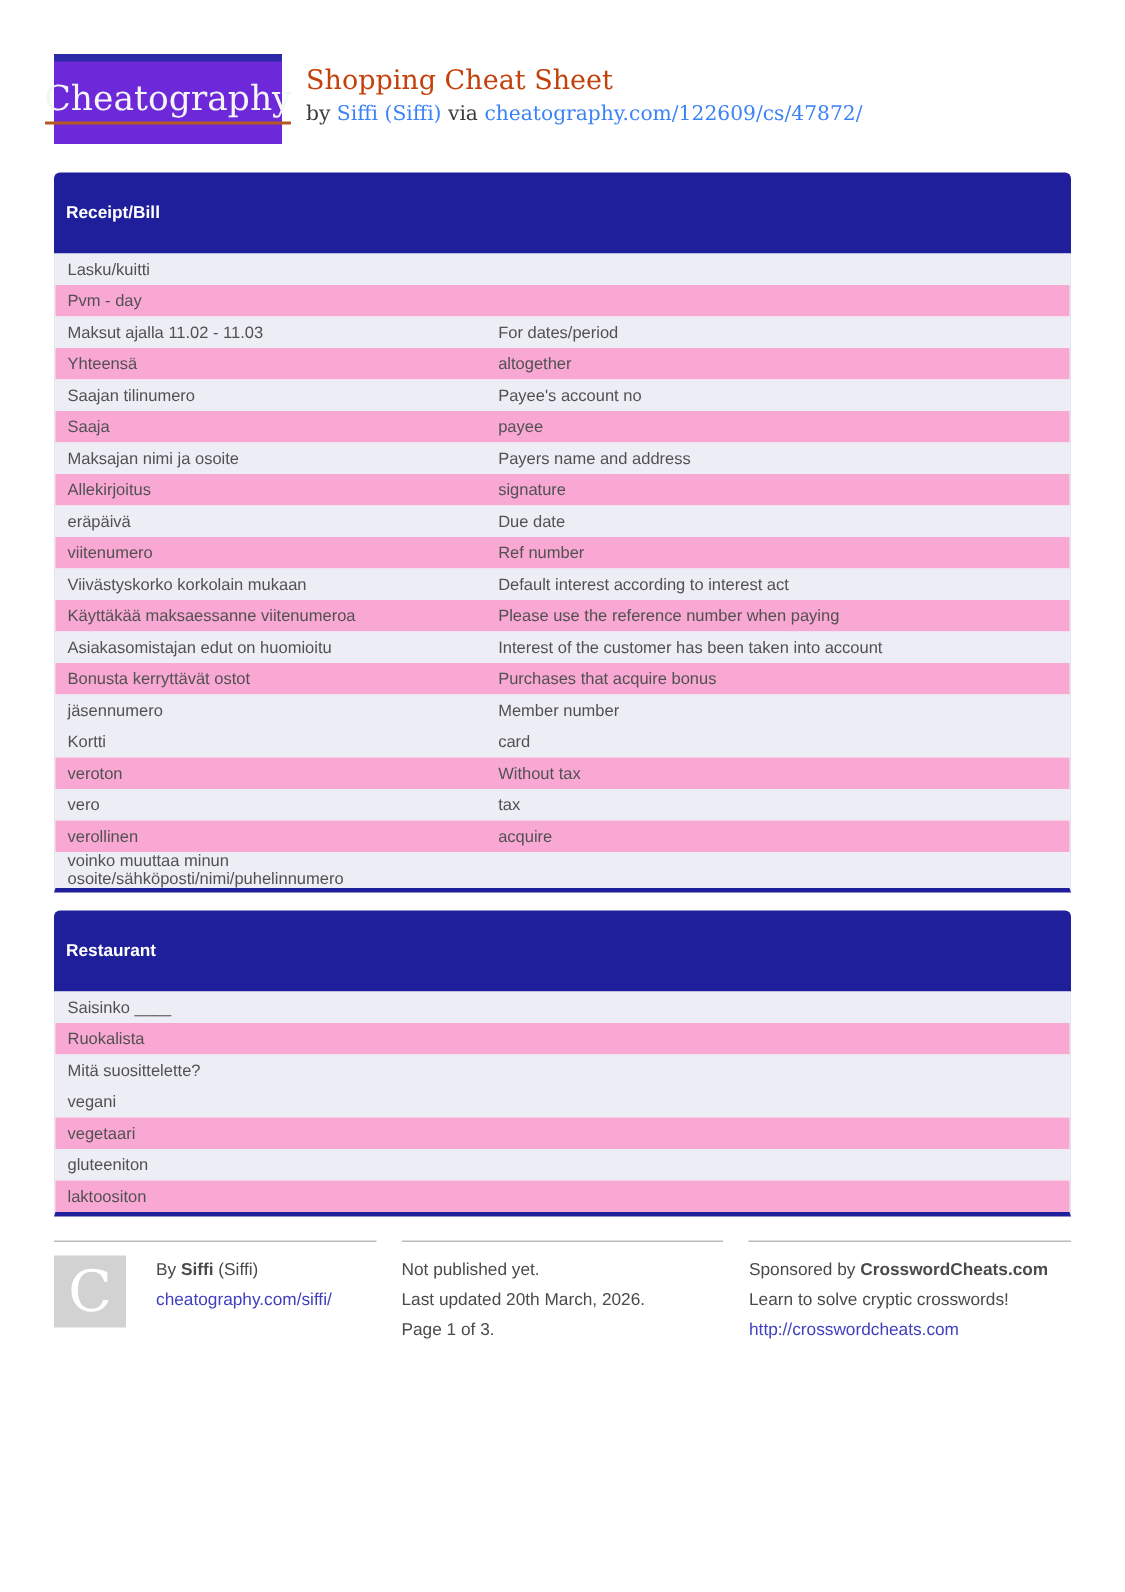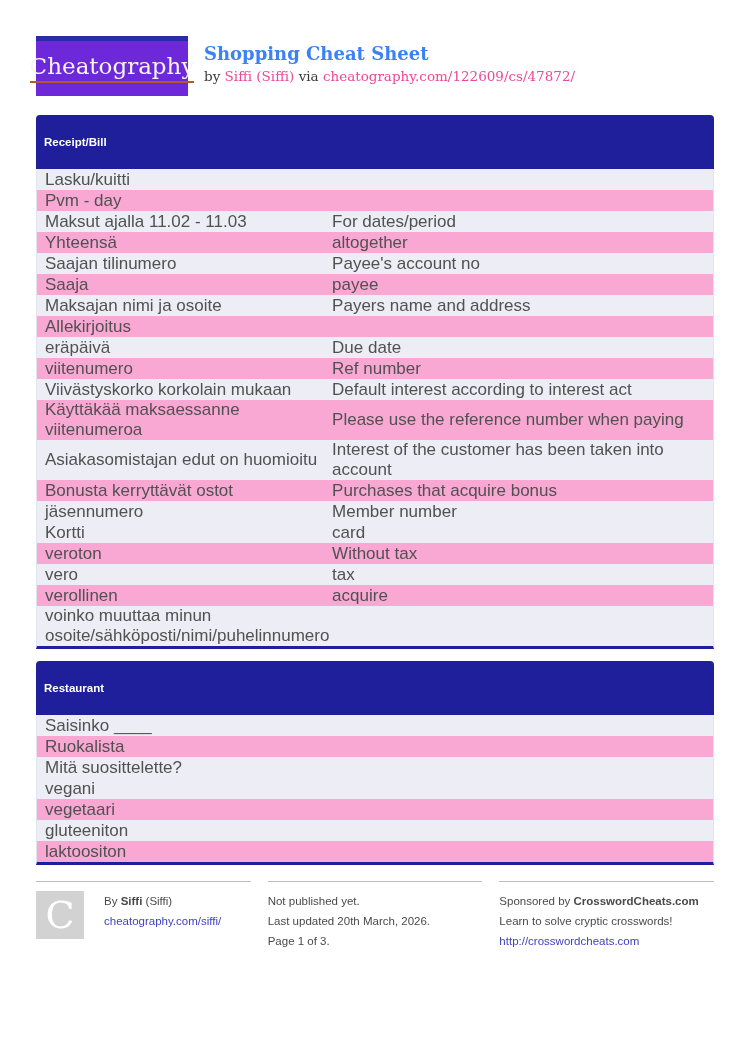--- a/index.html
+++ b/index.html
@@ -7,31 +7,31 @@
   body { font-family: "Liberation Sans", sans-serif; color: #515151; }
   .page { width: 750px; height: 1061px; padding: 36px 36px 0 36px; }
 
   
   .header { display: flex; align-items: flex-start; gap: 16px; height: 62px; }
   .logo { width: 152px; height: 60px; background: #6d28d9; border-top: 5px solid #2b2ba8;
           display: flex; align-items: center; justify-content: center; cursor: pointer; }
   .logo-text { font-family: "DejaVu Serif", serif; color: #f5f5f5; font-size: 23px;
                border-bottom: 2px solid #b35a22; padding-bottom: 1px; line-height: 1.1; }
   .title-block { padding-top: 7px; font-family: "DejaVu Serif", serif; }
-  .title { color: #3b82f6; font-size: 18px; font-weight: bold; line-height: 1.2; }
+  .title { color: #c2410c; font-size: 18px; font-weight: normal; line-height: 1.2; }
   .subtitle { font-size: 13.5px; color: #3a3a3a; margin-top: 3px; }
-  .subtitle .lnk { color: #ec4899; cursor: pointer; }
+  .subtitle .lnk { color: #3b82f6; cursor: pointer; }
 
   
   .table { margin-top: 17px; }
   .table + .table { margin-top: 12px; }
   .thead { background: #1f1f9c; color: #ffffff; font-weight: bold; font-size: 11.5px;
            padding: 21px 8px; border-radius: 4px 4px 0 0; line-height: 12px; }
   .tbody { border-bottom: 3px solid #1f1f9c; border-left: 1px solid #e4e4ee; border-right: 1px solid #e4e4ee; }
-  .trow { display: flex; align-items: center; min-height: 21px; font-size: 17px; padding: 0 8px; }
+  .trow { display: flex; align-items: center; min-height: 21px; font-size: 11px; padding: 0 8px; }
   .trow.odd { background: #ededf5; }
   .trow.even { background: #f9a8d4; }
   .cell-fi { width: 43.5%; flex-shrink: 0; padding-right: 8px; }
   .cell-en { flex: 1; }
 
   
   .footer { margin-top: 16px; display: flex; gap: 17px; }
   .fcol { flex: 1; border-top: 1px solid #bcbcbc; padding-top: 9px; font-size: 11.5px;
           color: #4a4a4a; line-height: 20px; }
   .fcol-author { display: flex; gap: 20px; }
@@ -82,20 +82,21 @@
         <div class="trow even">
           <span class="cell-fi">Saaja</span>
           <span class="cell-en">payee</span>
         </div>
         <div class="trow odd">
           <span class="cell-fi">Maksajan nimi ja osoite</span>
           <span class="cell-en">Payers name and address</span>
         </div>
         <div class="trow even">
           <span class="cell-fi">Allekirjoitus</span>
+          <span class="cell-en">signature</span>
         </div>
         <div class="trow odd">
           <span class="cell-fi">eräpäivä</span>
           <span class="cell-en">Due date</span>
         </div>
         <div class="trow even">
           <span class="cell-fi">viitenumero</span>
           <span class="cell-en">Ref number</span>
         </div>
         <div class="trow odd">

